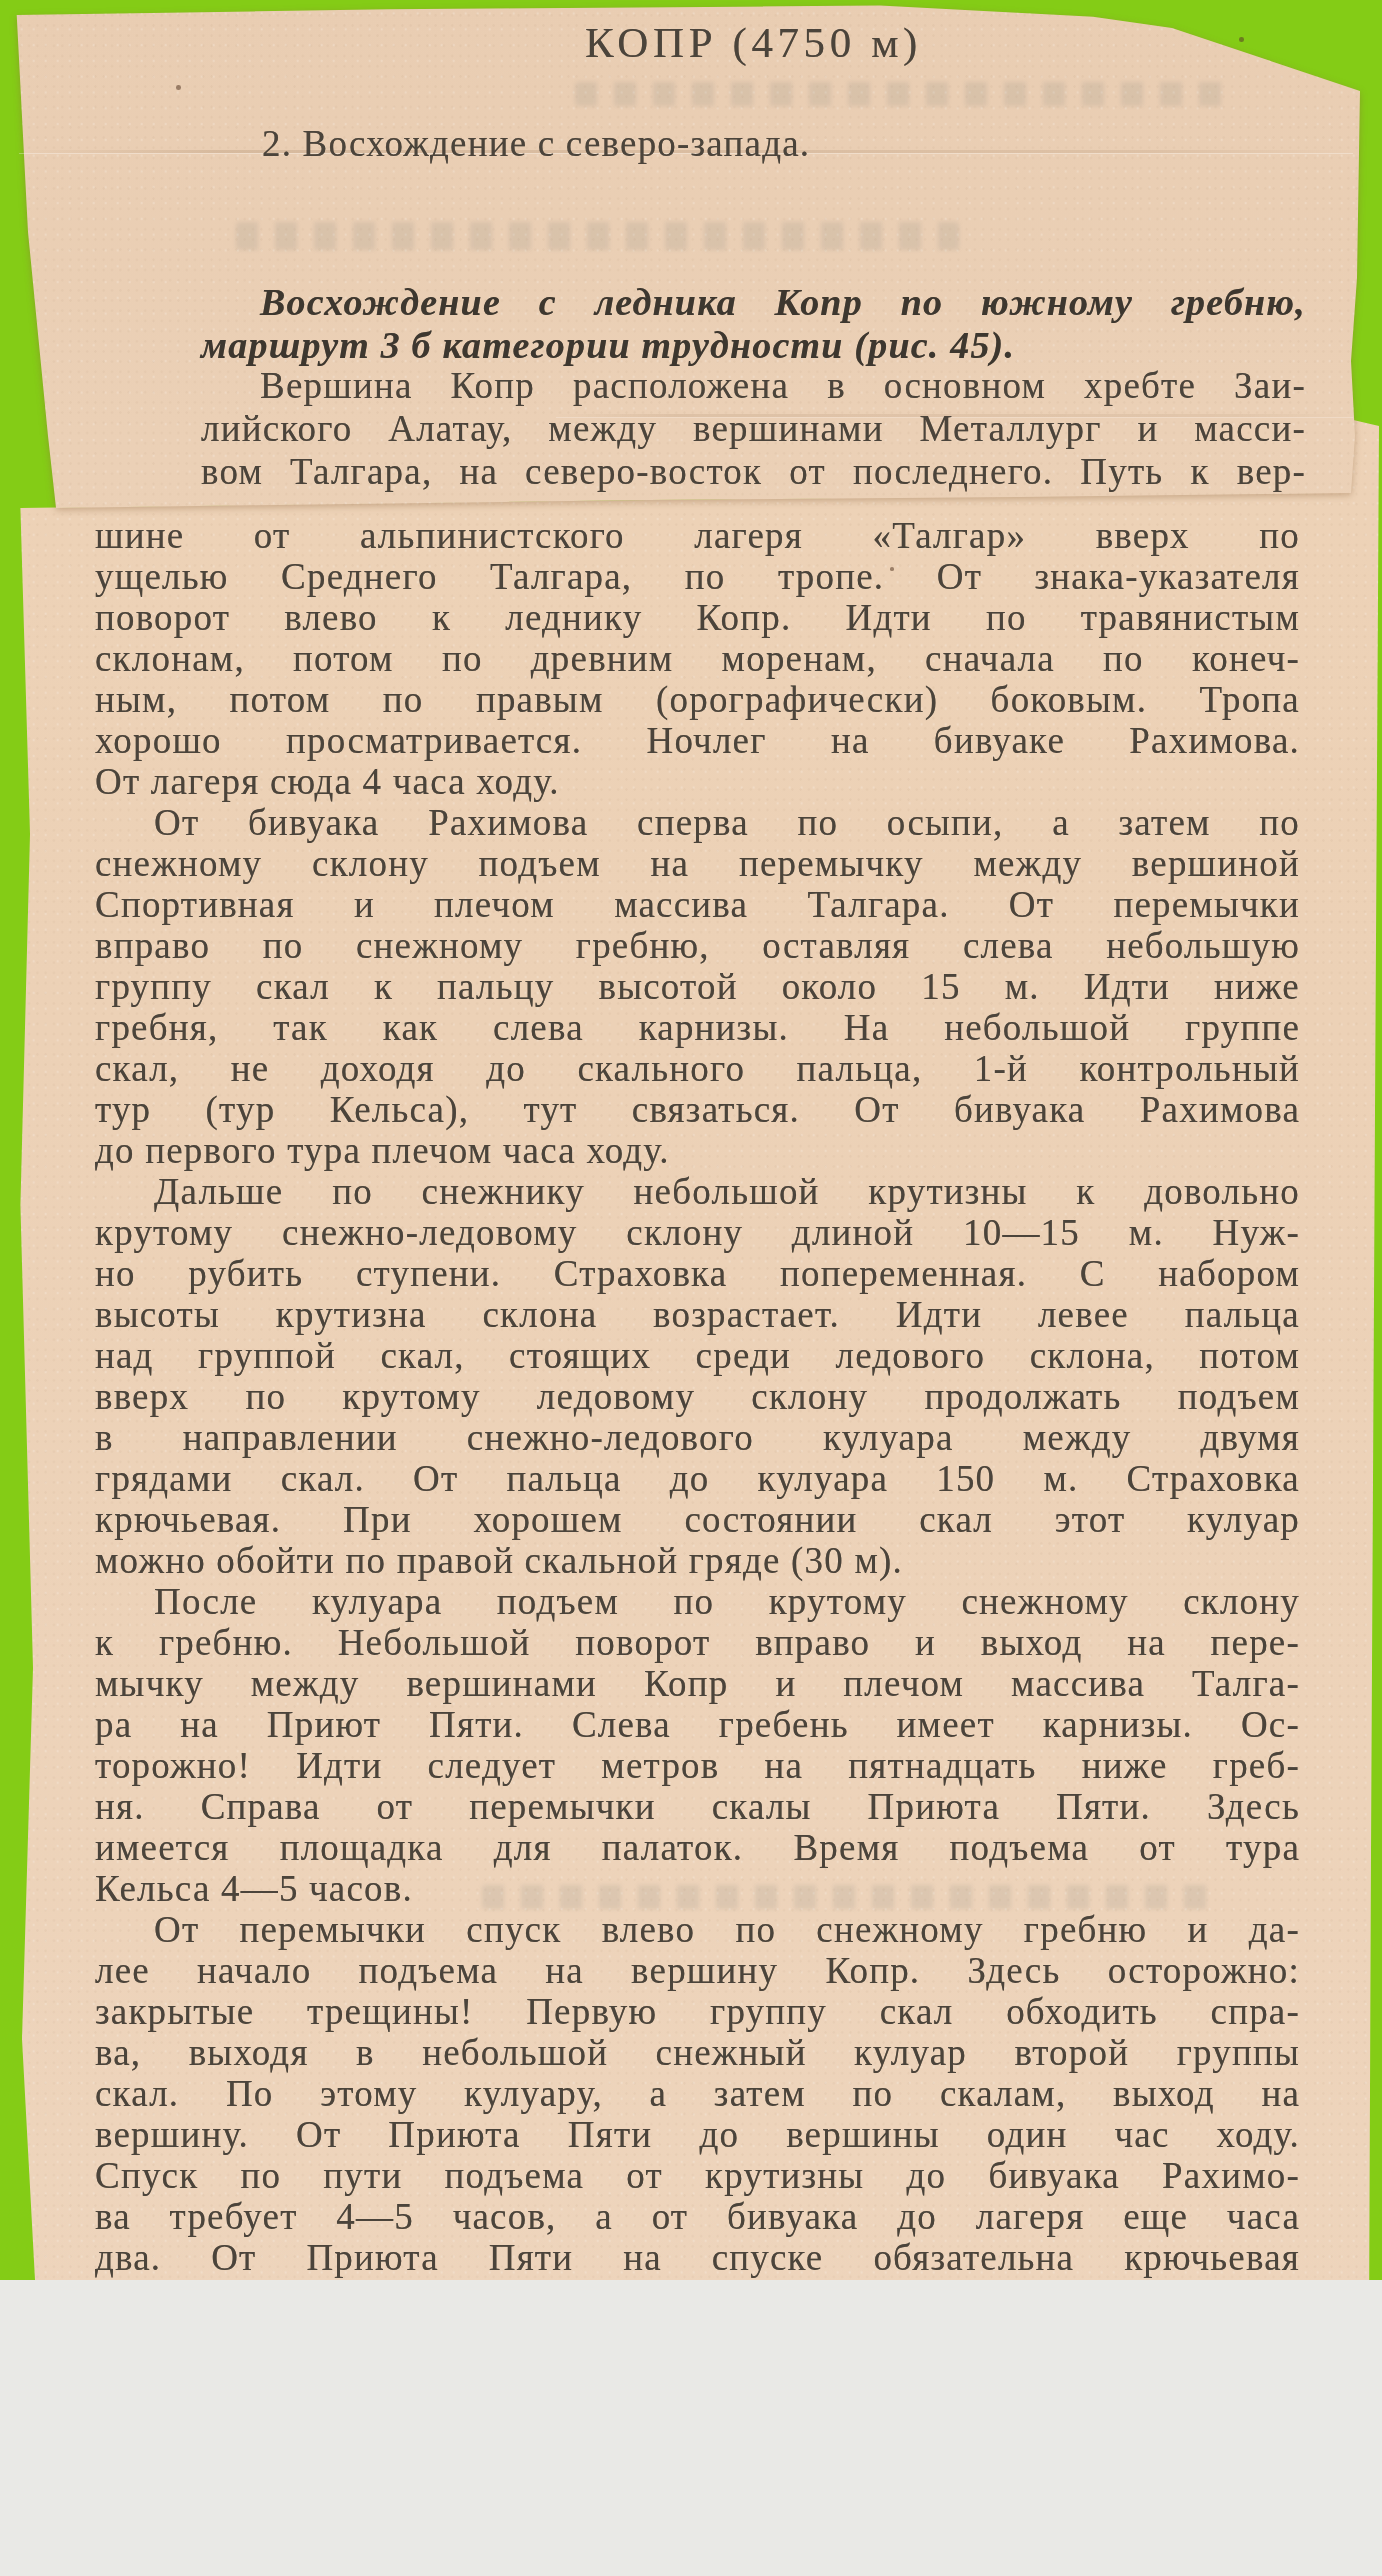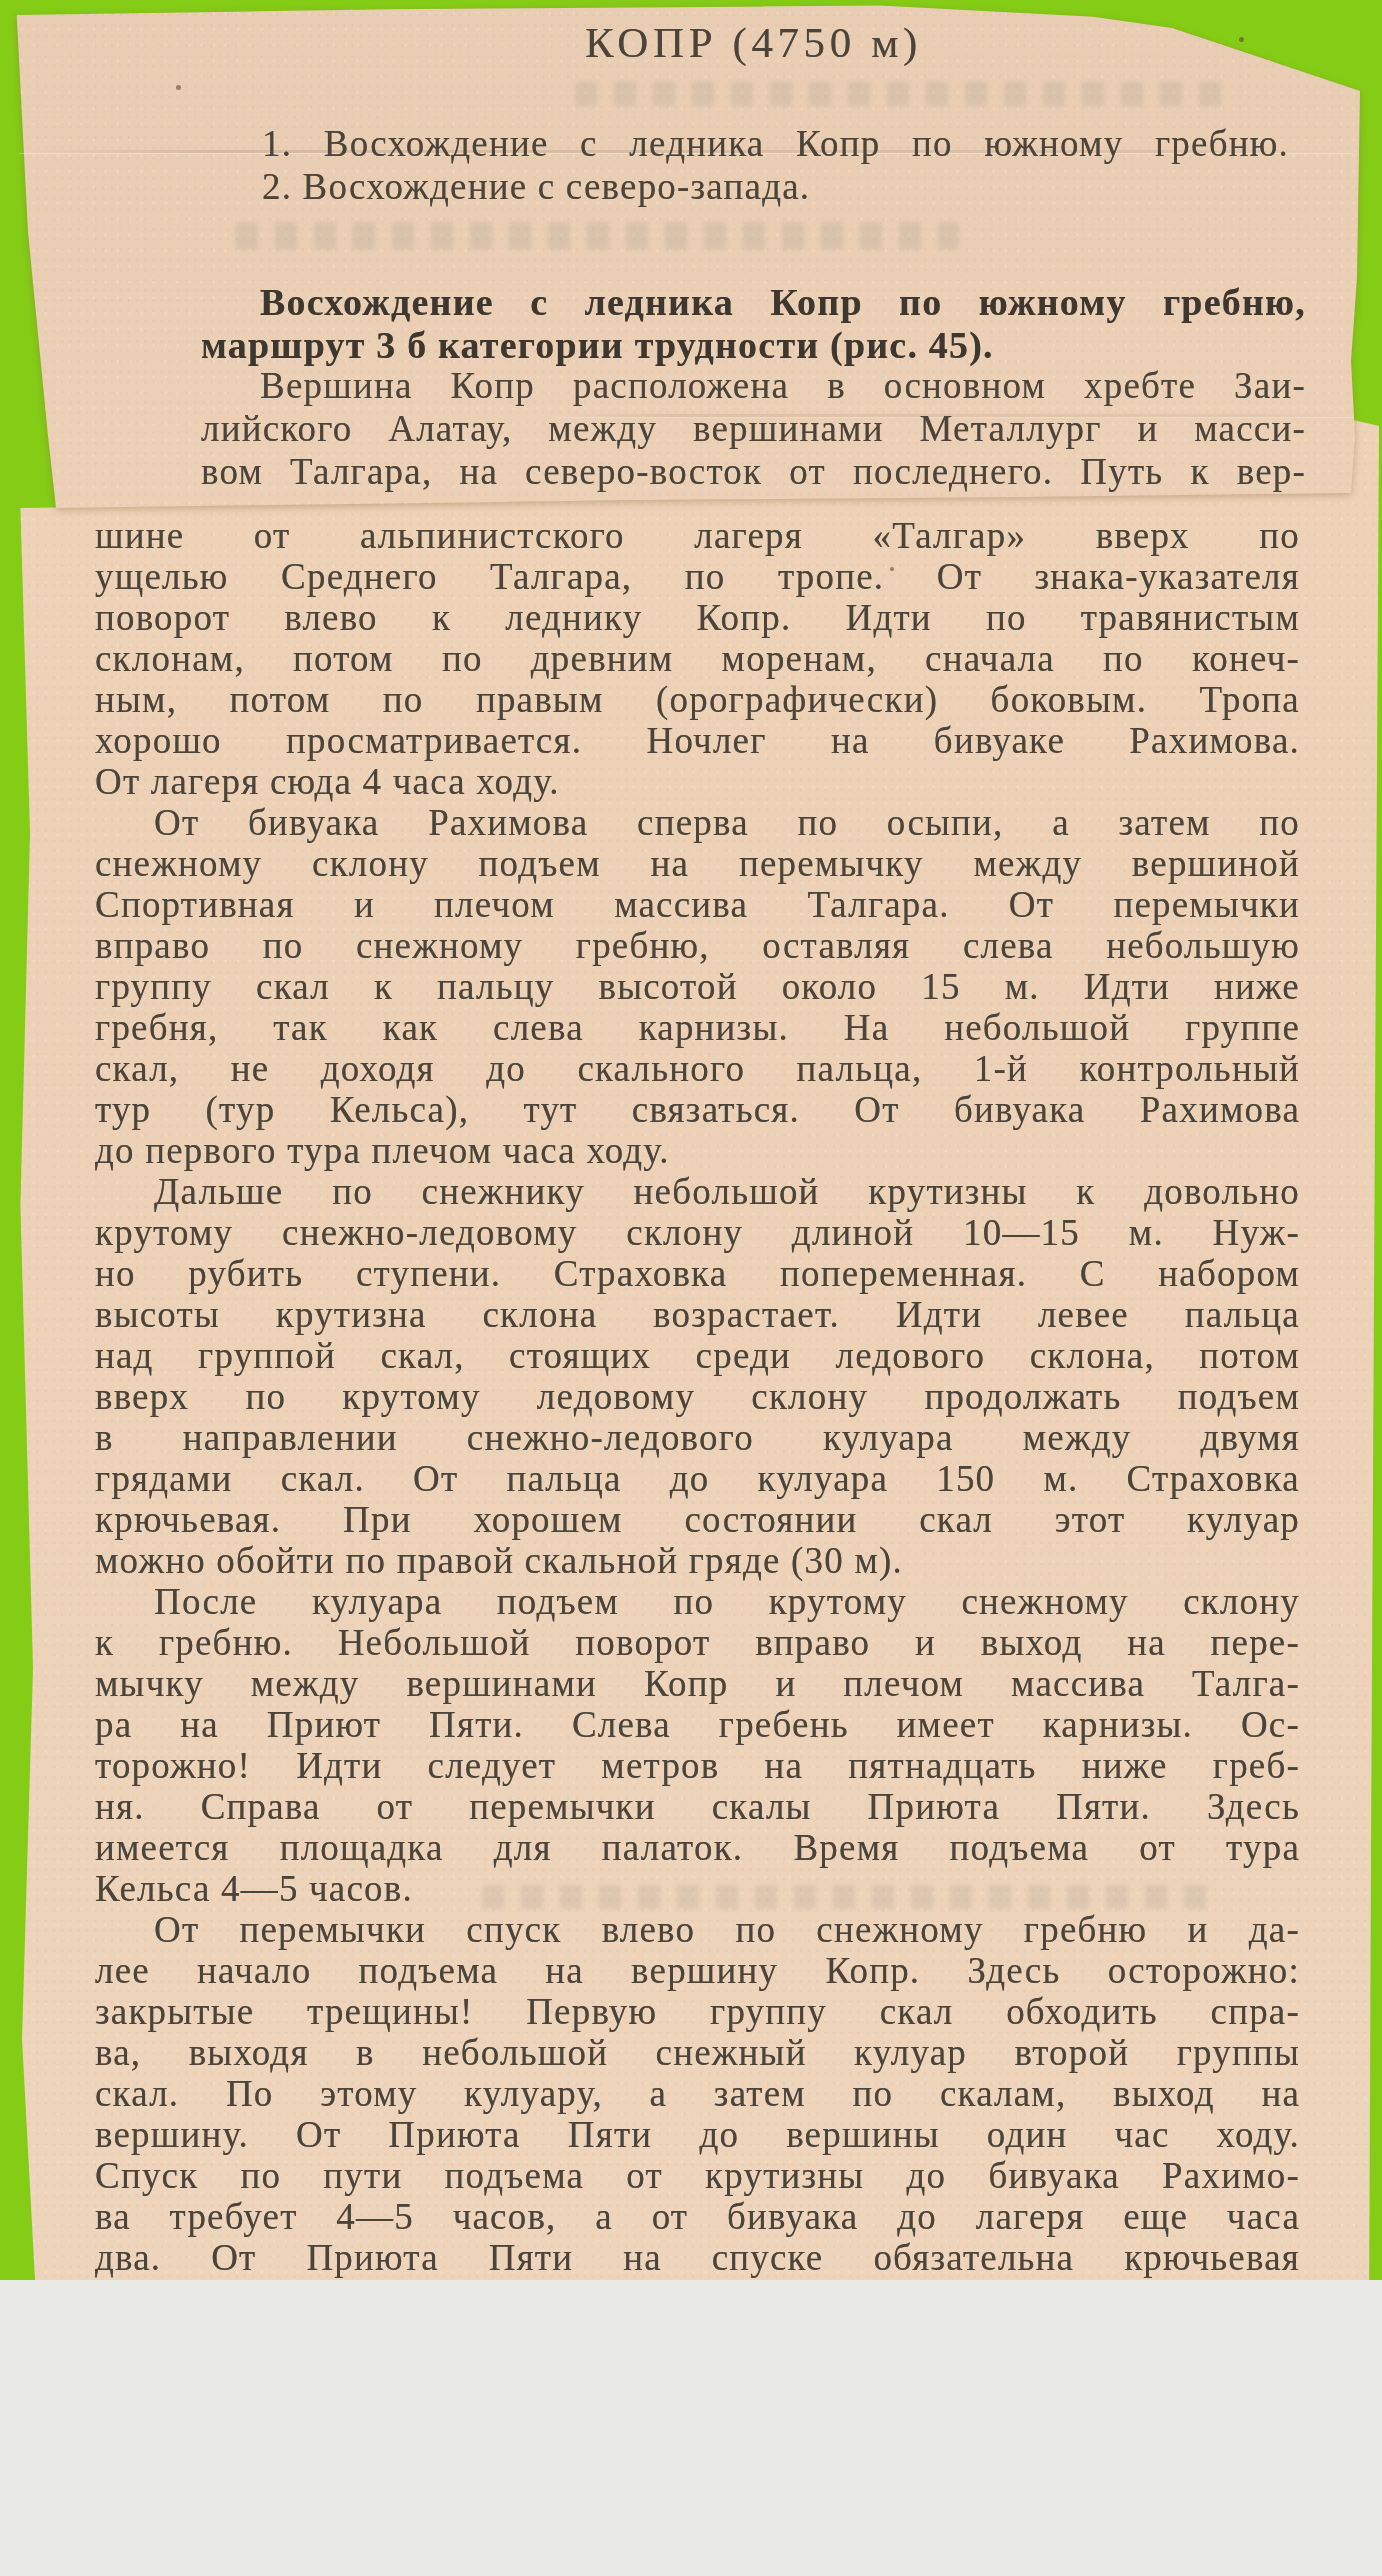--- a/index.html
+++ b/index.html
@@ -45,21 +45,21 @@
   .txt { position:absolute; letter-spacing:1.2px;
     text-shadow:0 0 0.6px rgba(70,58,45,0.55); }
   .ln { text-align:justify; text-align-last:justify; white-space:nowrap; overflow:visible; }
   .ln.end { text-align-last:left; }
   .ln.ind { padding-left:59px; }
 
   .title { left:201px; top:18.5px; width:1105px; text-align:center;
     font-size:43px; letter-spacing:4.6px; line-height:48px; }
   .routes { left:262px; top:122px; width:1027px; font-size:37px; }
   .routes .ln { line-height:43px; height:43px; }
-  .heading { left:201px; top:281px; width:1105px; font-size:38px; font-weight:bold; color:#3d372f; }
+  .heading { left:201px; top:281px; width:1105px; font-size:38px; font-weight:bold; color:#3d372f;font-style:italic; }
   .heading .ln { line-height:43px; height:43px; }
   .intro { left:201px; top:364px; width:1105px; font-size:37px; }
   .intro .ln { line-height:43px; height:43px; }
   .bodytext { left:95px; top:515px; width:1205px; font-size:37px; }
   .bodytext .ln { line-height:41px; height:41px; }
   .pageno { left:0px; top:2352px; width:1316px; text-align:left; font-size:37px; letter-spacing:1.9px; }
 </style>
 </head>
 <body>
 
@@ -80,21 +80,20 @@
 
   <div class="speck" style="left:176px;top:85px"></div>
   <div class="speck" style="left:1239px;top:37px"></div>
   <div class="speck" style="left:890px;top:567px;width:3.7px;height:3.7px"></div>
   <div class="speck" style="left:1038px;top:2324px;width:3.7px;height:3.7px"></div>
   <div class="speck" style="left:406px;top:2446px;width:3.7px;height:3.7px"></div>
 
   <div class="txt title">КОПР (4750 м)</div>
 
   <div class="txt routes" id="routes">
-      <div class="ln">1. Восхождение с ледника Копр по южному гребню.</div>
       <div class="ln end">2. Восхождение с северо-запада.</div>
     </div>
   <div class="txt heading" id="heading">
       <div class="ln ind ">Восхождение с ледника Копр по южному гребню,</div>
       <div class="ln end">маршрут 3 б категории трудности (рис. 45).</div>
     </div>
   <div class="txt intro" id="intro">
       <div class="ln ind">Вершина Копр расположена в основном хребте Заи-</div>
       <div class="ln">лийского Алатау, между вершинами Металлург и масси-</div>
       <div class="ln">вом Талгара, на северо-восток от последнего. Путь к вер-</div>

